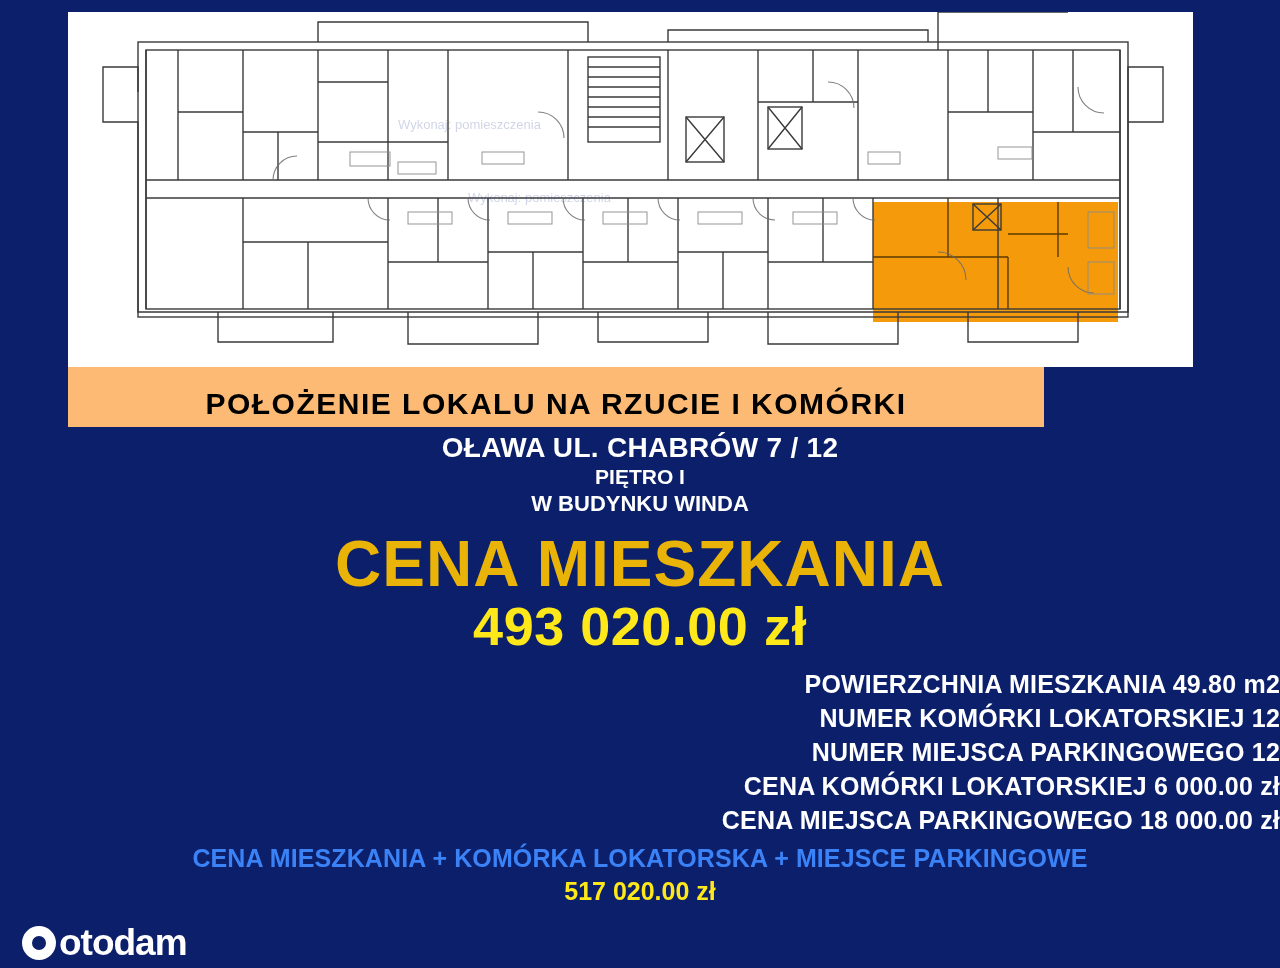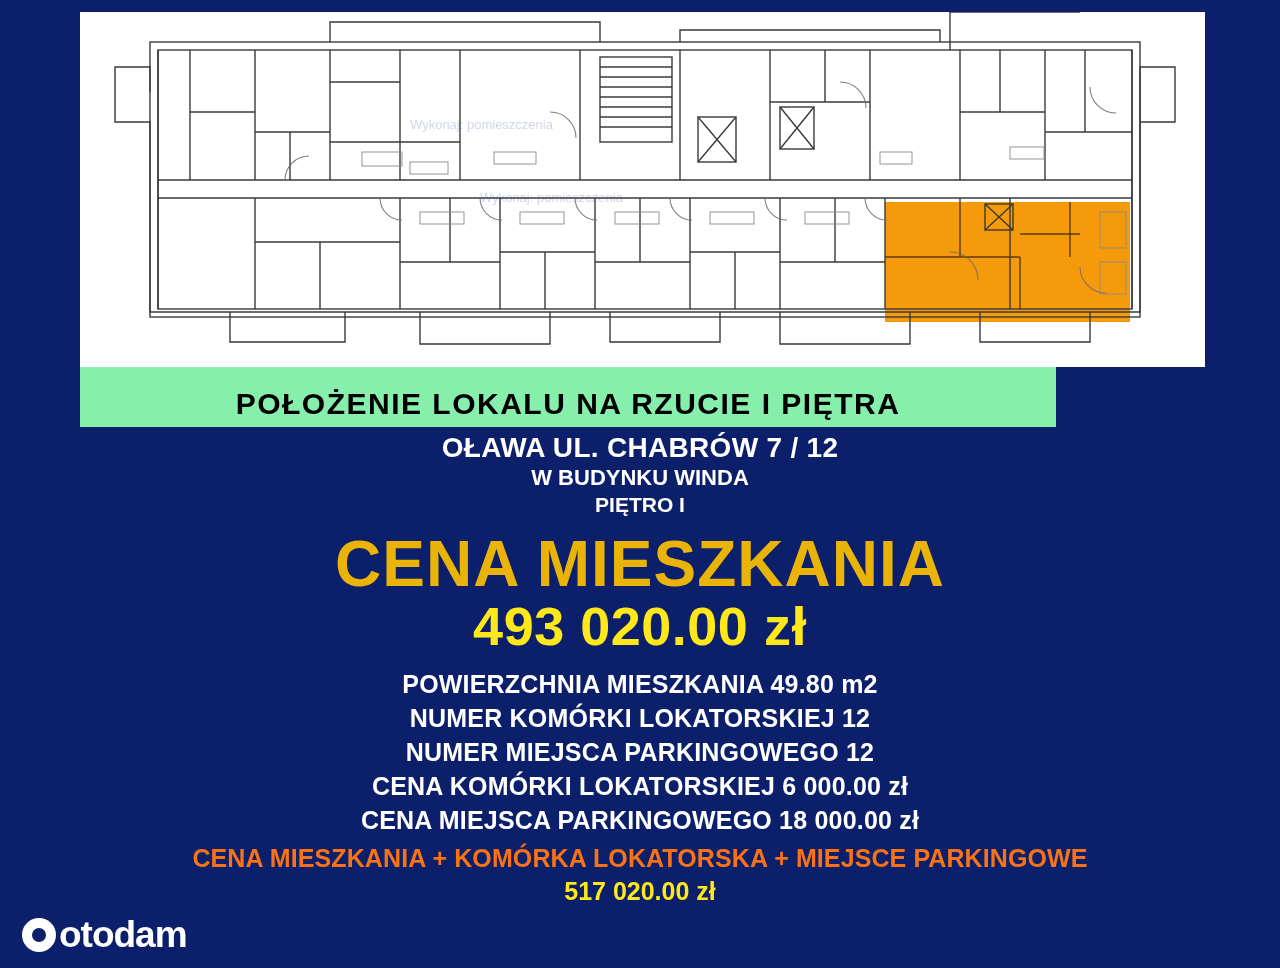--- a/index.html
+++ b/index.html
@@ -11,25 +11,25 @@
     height: 968px;
     background: #0b1f6b;
     font-family: "Liberation Sans", sans-serif;
     overflow: hidden;
     position: relative;
   }
 
   
   .plan-panel {
     position: absolute;
-    left: 80px;
+    left: 68px;
     top: 12px;
     width: 976px;
     height: 415px;
-    background: #86efac;
+    background: #fdba74;
     box-sizing: border-box;
   }
 
   .plan-draw {
     position: absolute;
     left: 0;
     top: 0;
     width: 1125px;
     height: 355px;
   }
@@ -80,43 +80,44 @@
     line-height: 1.05;
   }
 
   .spec {
     margin-top: 16px;
   }
   .spec .line {
     font-size: 25px;
     margin-top: 6px;
     letter-spacing: .2px;
+    text-align: right;
   }
 
   .total-label {
-    color: #f97316;
+    color: #3b82f6;
     font-size: 25px;
     font-weight: bold;
     margin-top: 10px;
     letter-spacing: .1px;
   }
   .total-value {
     color: #ffe81a;
     font-size: 25px;
     font-weight: bold;
     margin-top: 4px;
   }
 
   
   .watermark {
     position: absolute;
     left: 22px;
     bottom: 8px;
     display: flex;
-    align-items: flex-start;
+    align-items: flex-end;
     height: 42px;
   }
   .wm-o {
     width: 34px;
     height: 34px;
     border-radius: 50%;
     background: #ffffff;
     position: relative;
     margin-right: 3px;
   }
@@ -267,27 +268,27 @@
       <rect x="1020" y="200" width="26" height="36"></rect>
       <rect x="1020" y="250" width="26" height="32"></rect>
     </g>
 
     <g opacity="0.22" fill="#2b3f8f" font-family="Liberation Sans, sans-serif" font-size="13">
       <text x="330" y="117">Wykonaj: pomieszczenia</text>
       <text x="400" y="190">Wykonaj: pomieszczenia</text>
     </g>
   </svg>
 
-  <div class="plan-caption">POŁOŻENIE LOKALU NA RZUCIE I PIĘTRA</div>
+  <div class="plan-caption">POŁOŻENIE LOKALU NA RZUCIE I KOMÓRKI</div>
 </div>
 
 <div class="info">
   <div class="line addr1">OŁAWA UL. CHABRÓW  7 / 12</div>
+  <div class="line addr2">PIĘTRO I</div>
   <div class="line addr3">W BUDYNKU WINDA</div>
-  <div class="line addr2">PIĘTRO I</div>
 
   <div class="price-title">CENA MIESZKANIA</div>
   <div class="price-value">493 020.00 zł</div>
 
   <div class="spec">
     <div class="line">POWIERZCHNIA MIESZKANIA    49.80 m2</div>
     <div class="line">NUMER KOMÓRKI LOKATORSKIEJ  12</div>
     <div class="line">NUMER MIEJSCA PARKINGOWEGO  12</div>
     <div class="line">CENA KOMÓRKI LOKATORSKIEJ 6 000.00 zł</div>
     <div class="line">CENA MIEJSCA PARKINGOWEGO 18 000.00 zł</div>

